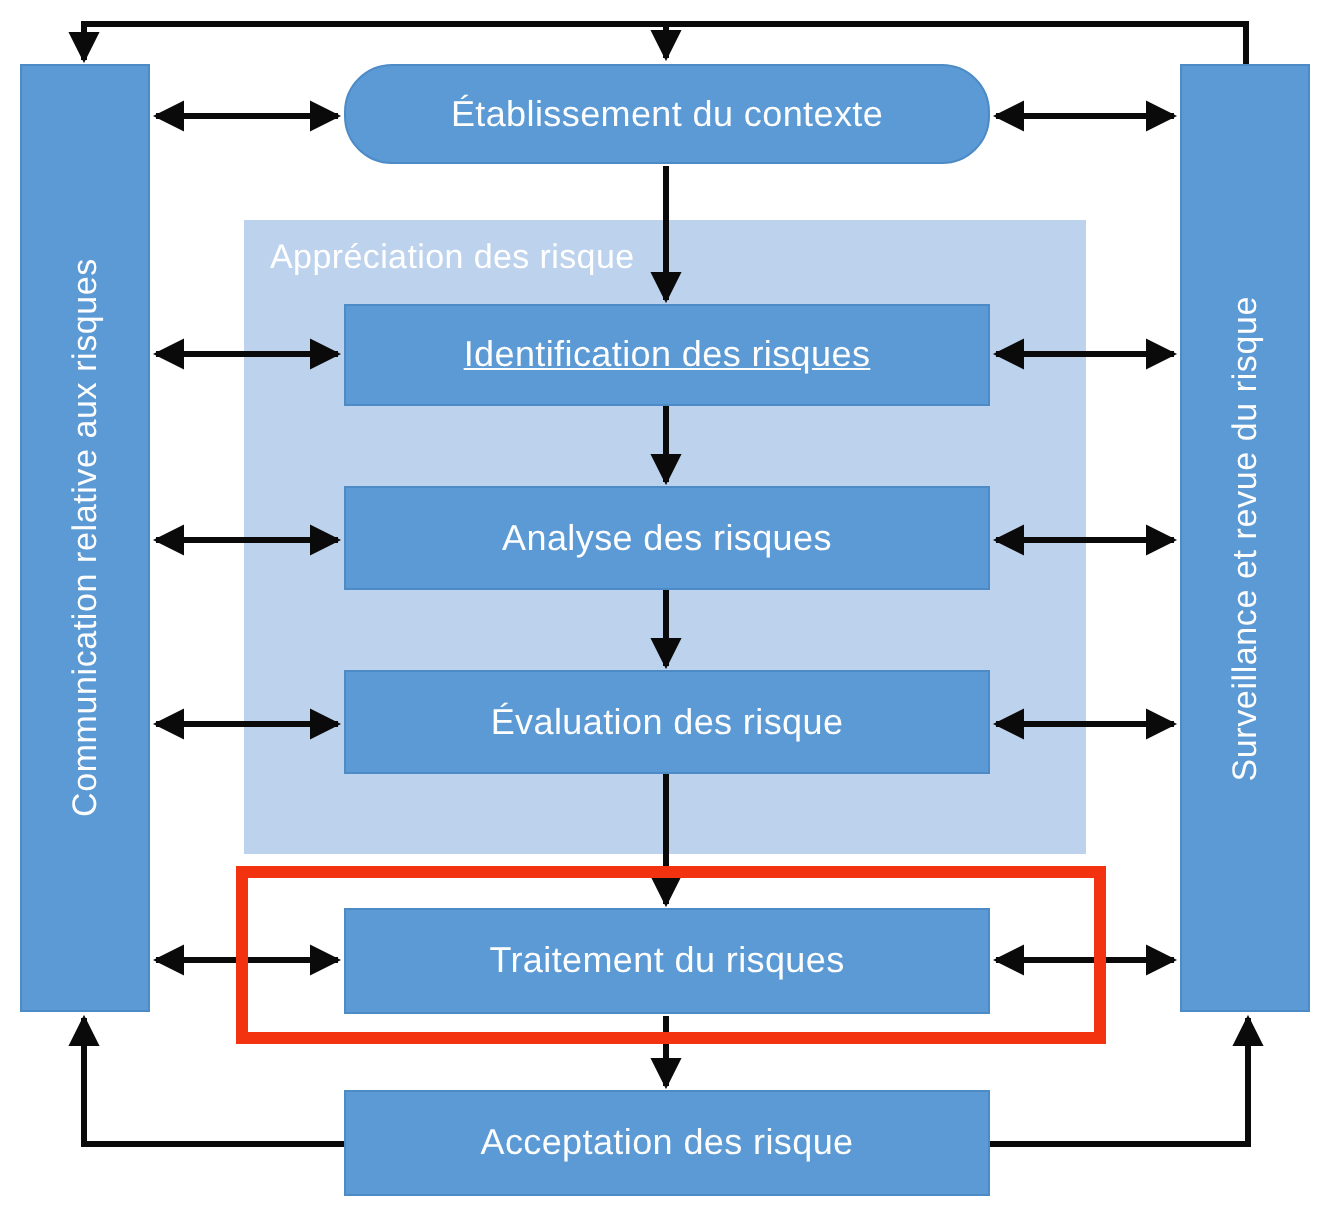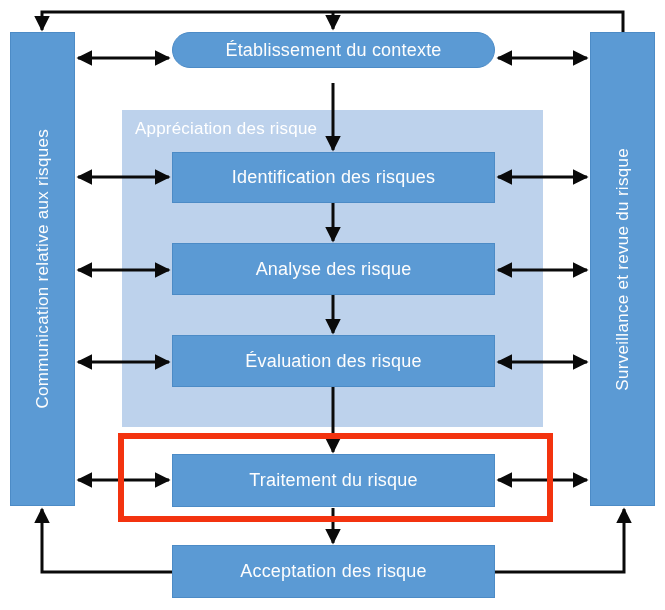--- a/index.html
+++ b/index.html
@@ -16,22 +16,22 @@
     position:absolute;left:13px;top:9px;color:#ffffff;font-size:17px;
     letter-spacing:0.2px;white-space:nowrap;
   }
   
   .node{
     position:absolute;left:172px;width:323px;background:#5b9ad4;
     border:1px solid #4c8bc6;box-sizing:border-box;z-index:1;
     display:flex;align-items:center;justify-content:center;
     color:#fdfdfd;font-size:18px;letter-spacing:0.2px;white-space:nowrap;
   }
-  .n-contexte{top:32px;height:36px;border-radius:24px;}
-  .n-identification{top:152px;height:51px;}
+  .n-contexte{top:32px;height:50px;border-radius:24px;}
+  .n-identification{top:152px;height:51px;text-decoration:underline;}
   .n-analyse{top:243px;height:52px;}
   .n-evaluation{top:335px;height:52px;}
   .n-traitement{top:454px;height:53px;}
   .n-acceptation{top:545px;height:53px;}
   
   .vbar{
     position:absolute;top:32px;width:65px;height:474px;background:#5b9ad4;
     border:1px solid #4c8bc6;box-sizing:border-box;z-index:1;
     display:flex;align-items:center;justify-content:center;
     color:#fdfdfd;font-size:17px;
@@ -63,27 +63,27 @@
     <span class="vtext">Surveillance et revue du risque</span>
   </div>
 
   <div class="node n-contexte">
     <span>Établissement du contexte</span>
   </div>
   <div class="node n-identification">
     <span>Identification des risques</span>
   </div>
   <div class="node n-analyse">
-    <span>Analyse des risque</span>
+    <span>Analyse des risques</span>
   </div>
   <div class="node n-evaluation">
     <span>Évaluation des risque</span>
   </div>
   <div class="node n-traitement">
-    <span>Traitement du risque</span>
+    <span>Traitement du risques</span>
   </div>
   <div class="node n-acceptation">
     <span>Acceptation des risque</span>
   </div>
 
   <svg class="layer" width="665" height="610" viewBox="0 0 665 610">
     <defs>
       <marker id="ah" viewBox="0 0 10 10" refX="9" refY="5" markerWidth="5.2" markerHeight="5.2" orient="auto-start-reverse" markerUnits="strokeWidth">
         <path d="M0 0 L10 5 L0 10 z" fill="#0a0a0a"></path>
       </marker>

